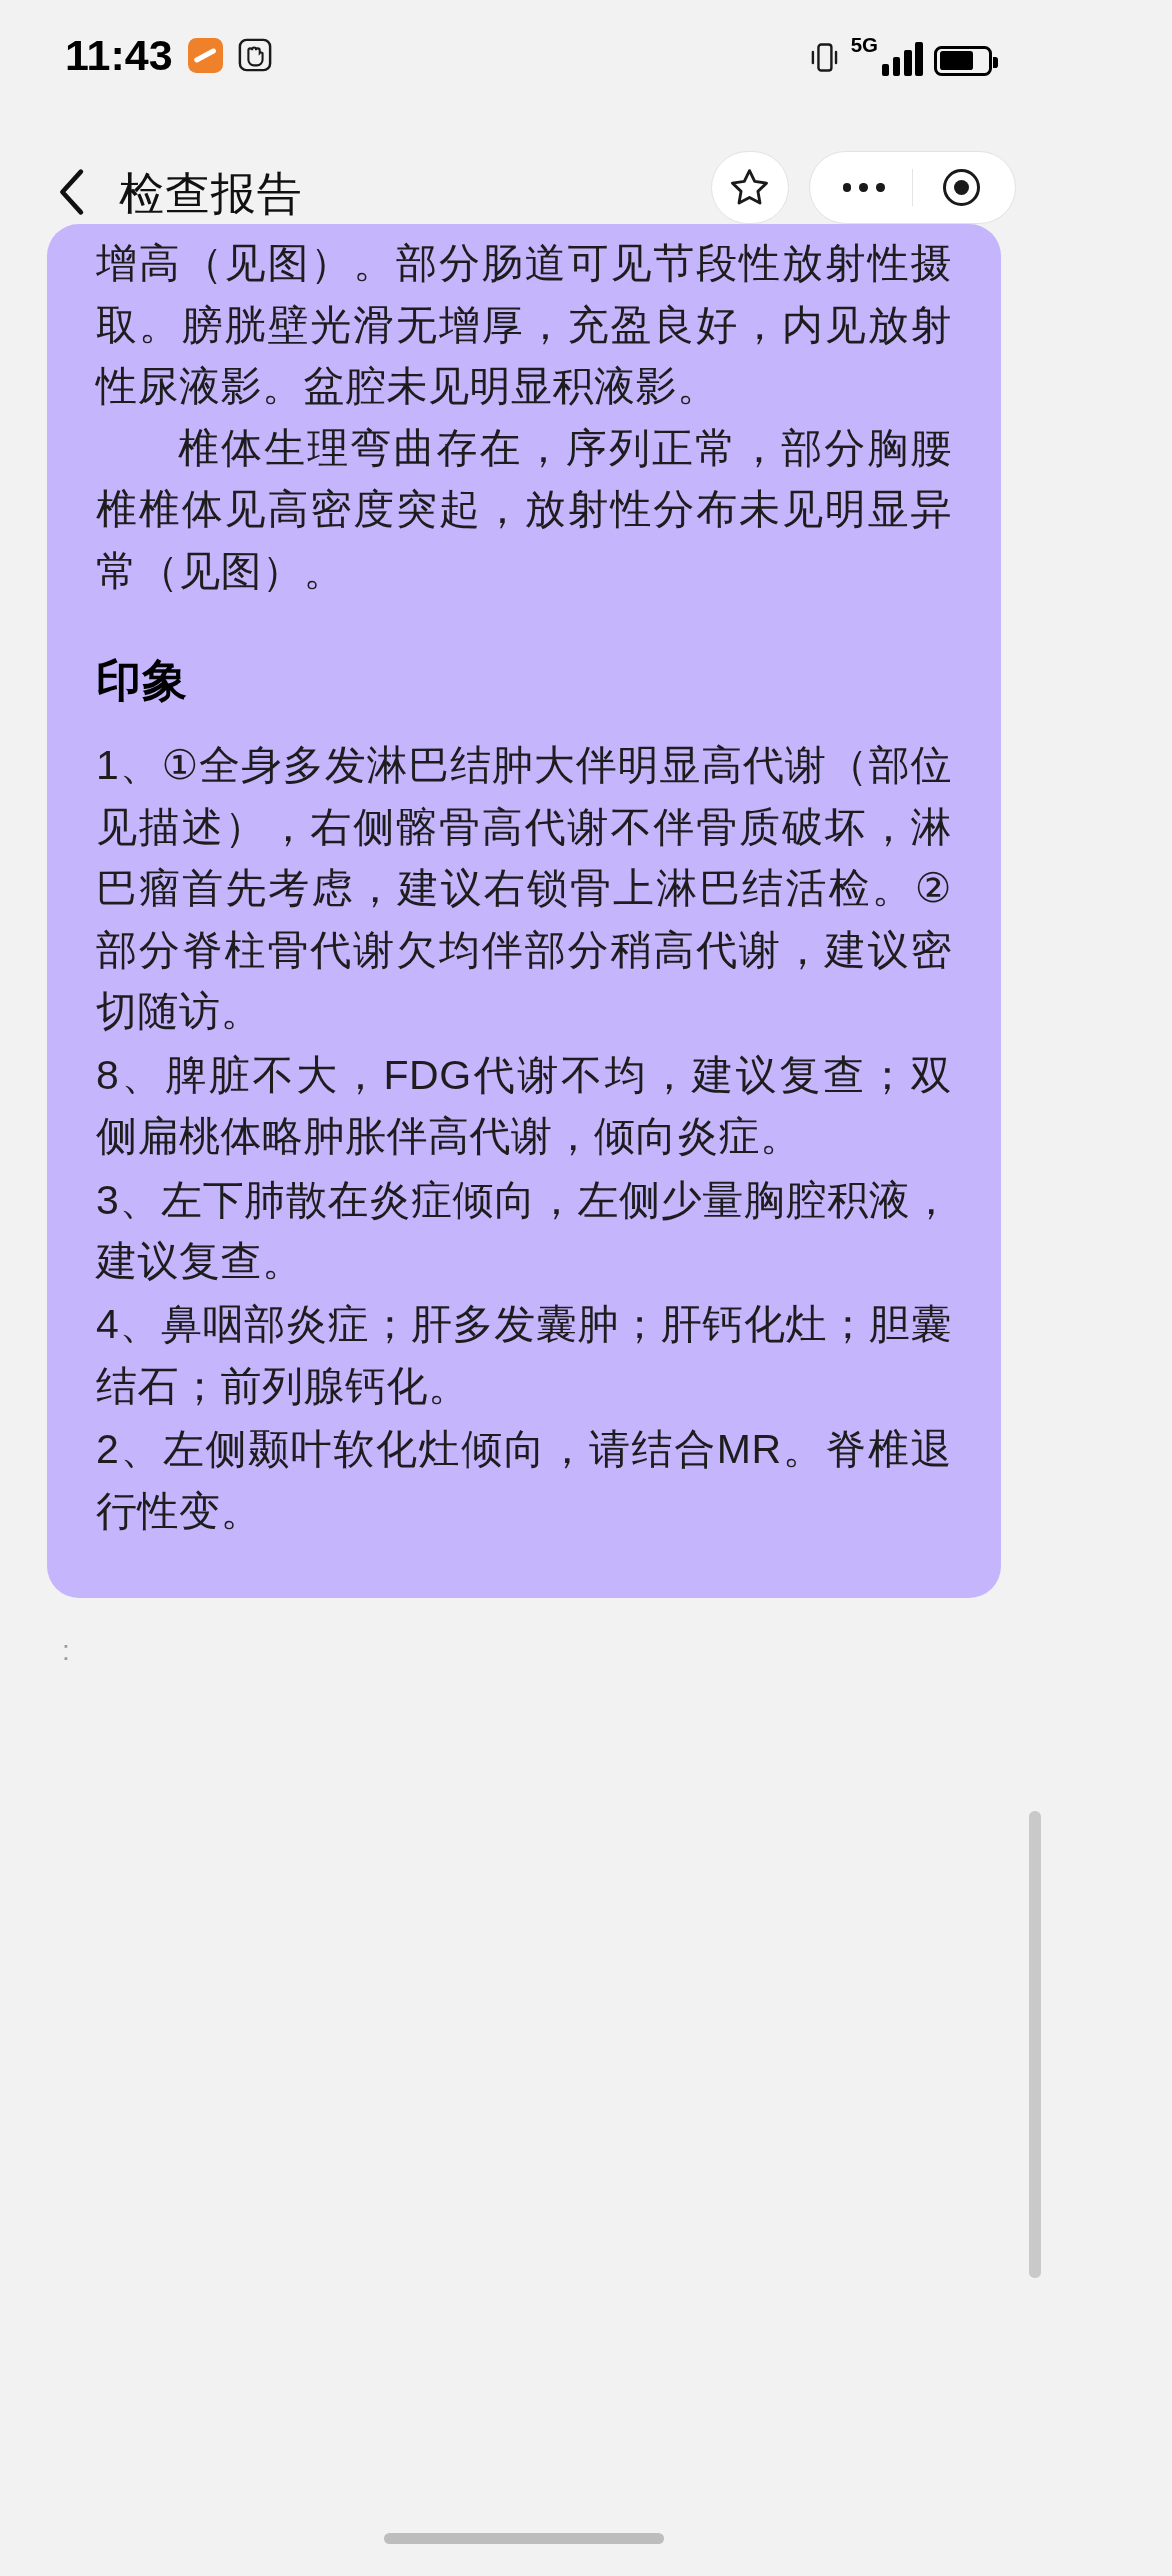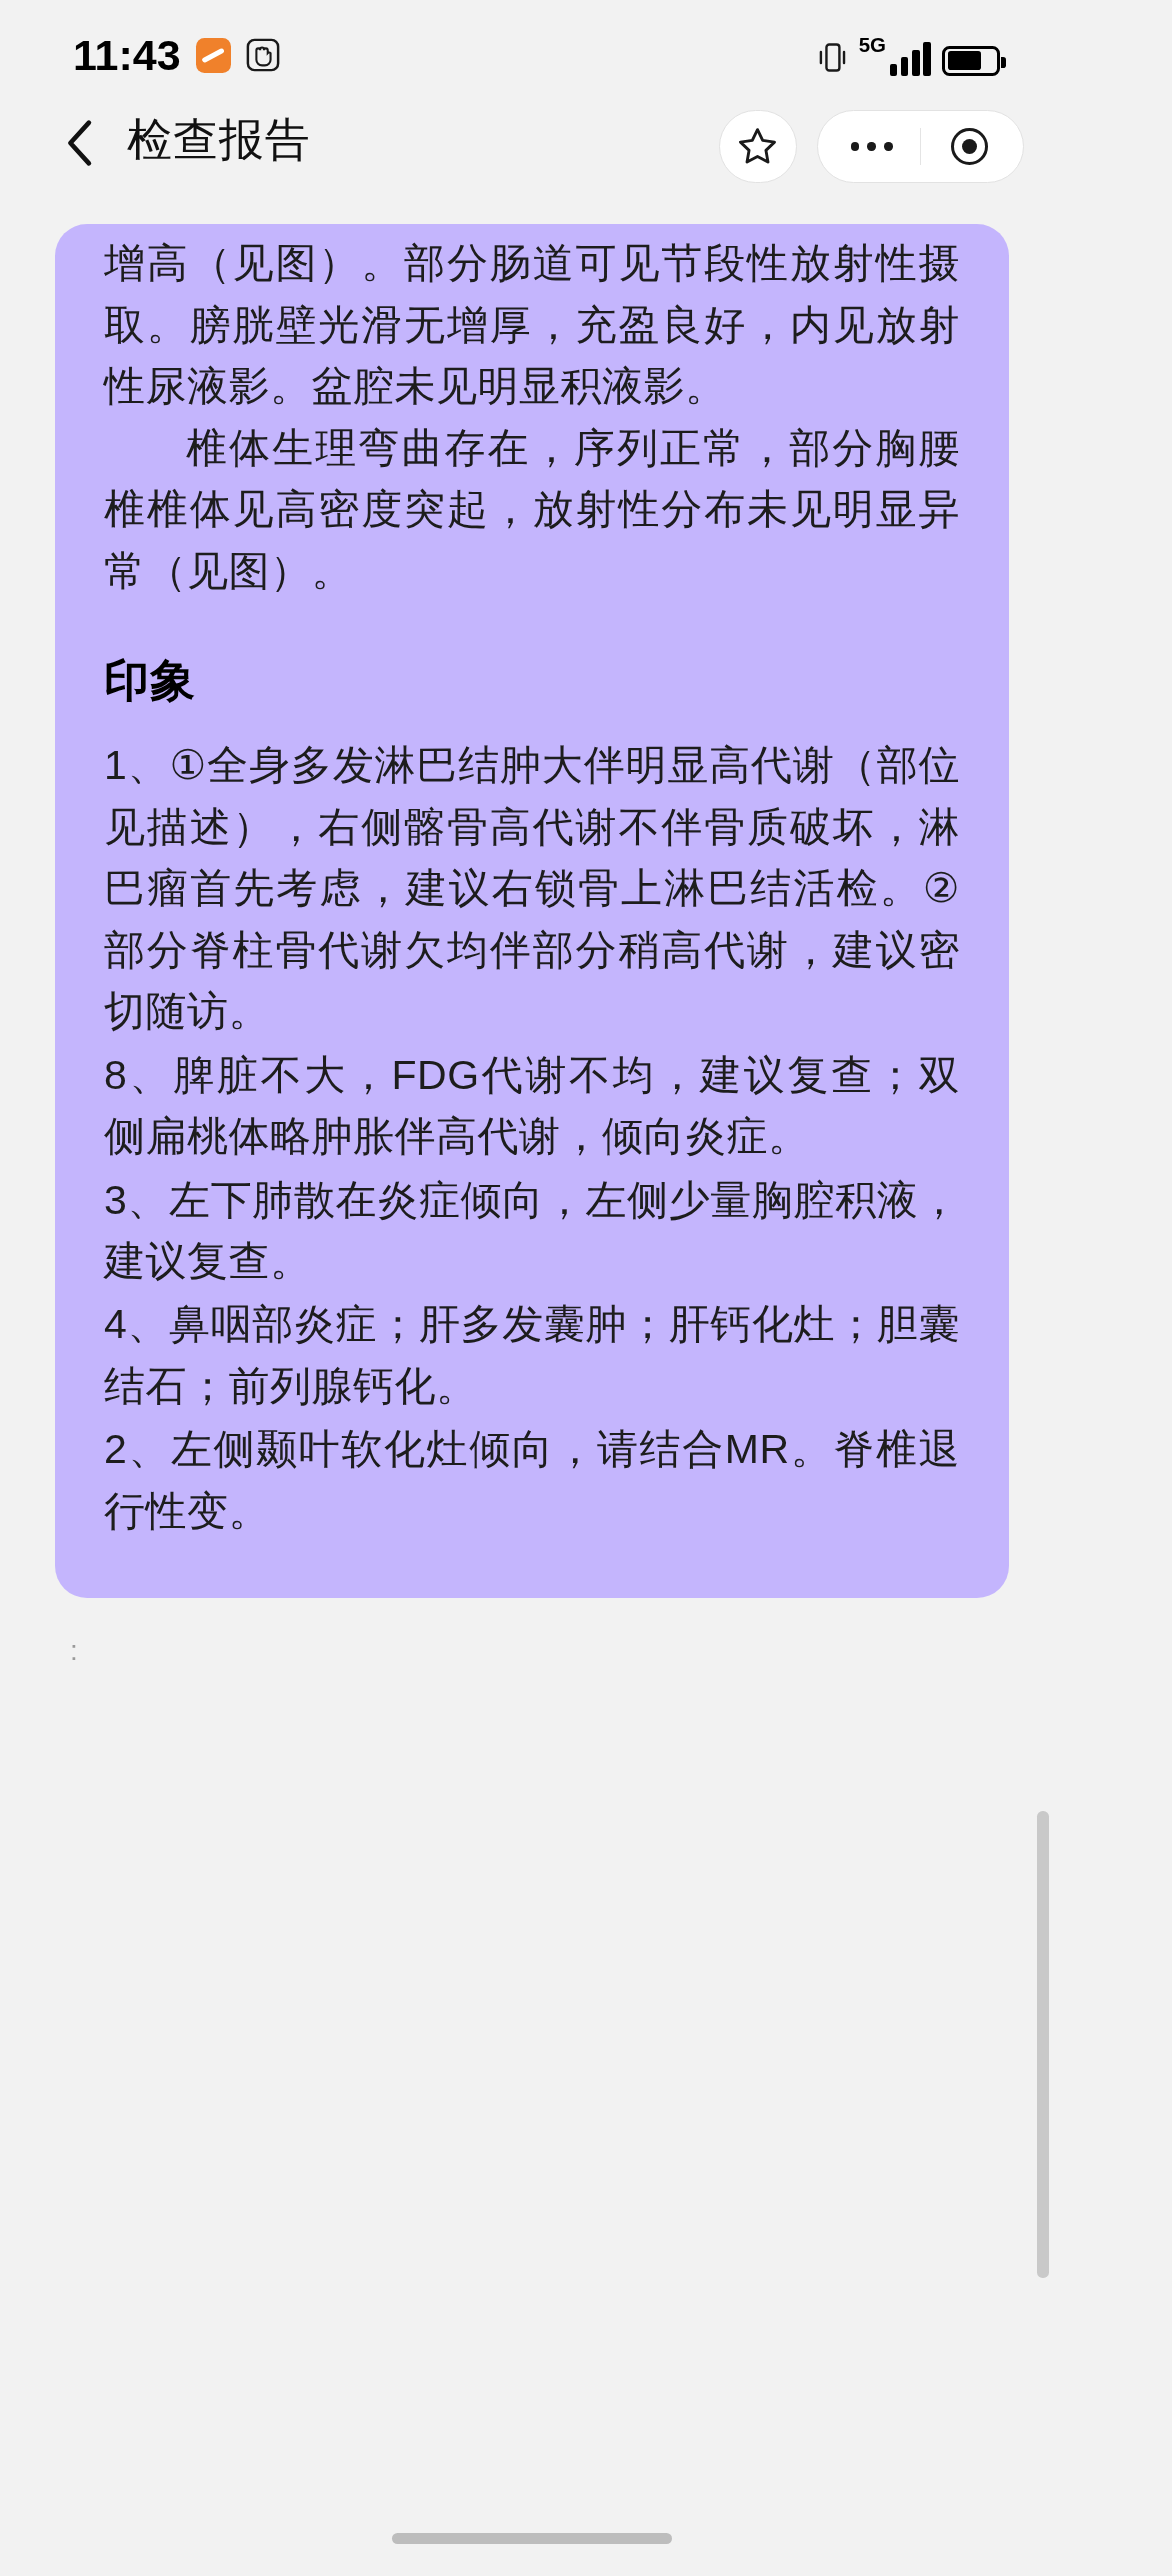--- a/index.html
+++ b/index.html
@@ -9,21 +9,20 @@
     background: #f2f2f2;
     font-family: "Liberation Sans", "DejaVu Sans", sans-serif;
     -webkit-font-smoothing: antialiased;
   }
   .phone {
     position: relative;
     width: 1048px;
     height: 2576px;
     background: #f2f2f2;
     overflow: hidden;
-    margin-left: 8px;
   }
 
   
   .statusbar {
     height: 110px;
     display: flex;
     align-items: center;
     justify-content: space-between;
     padding: 0 56px 0 65px;
   }
@@ -112,21 +111,21 @@
     height: 100%;
     width: 72%;
     background: #000;
     border-radius: 2.8px;
   }
 
   
   .navbar {
     height: 114px;
     display: flex;
-    align-items: flex-start;
+    align-items: flex-end;
     padding: 0 32px 0 41px;
   }
   .back-btn {
     width: 65px; height: 65px;
     display: flex; align-items: center; justify-content: center;
     cursor: pointer;
   }
   .back-btn svg { display: block; }
   .nav-title {
     font-size: 45px;

